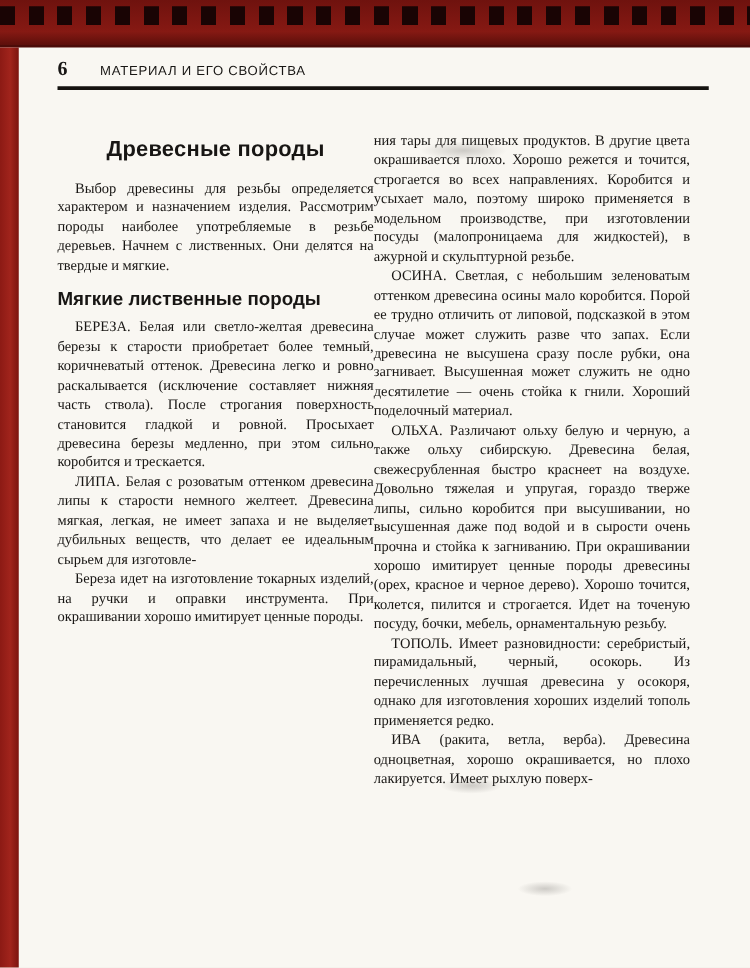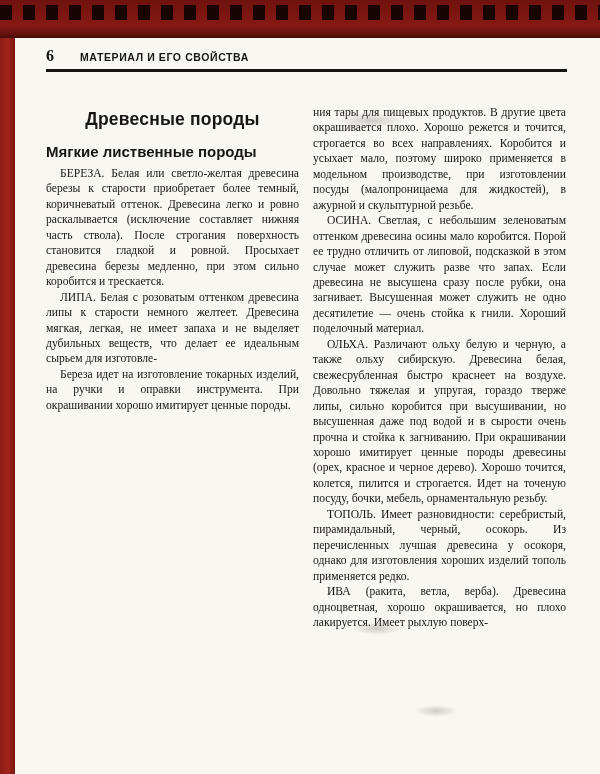--- a/index.html
+++ b/index.html
@@ -35,28 +35,28 @@
   }
   .header-row{
     display:flex;align-items:baseline;gap:26px;
   }
   .page-number{
     font-family:"Liberation Serif", serif;
     font-weight:bold;font-size:16px;line-height:16px;
   }
   .running-header{
     font-family:"Liberation Sans", sans-serif;
-    font-weight:bold;font-size:10.5px;letter-spacing:.6px;
+    font-weight:normal;font-size:10.5px;letter-spacing:.6px;
     text-transform:uppercase;
   }
   .header-rule{
     margin-top:5px;height:3px;background:#151310;
   }
   .columns{
-    margin-top:33px;display:flex;gap:14px;
+    margin-top:33px;display:flex;
   }
   .col{width:253px;flex:0 0 253px;}
   .article-title{
     margin:4px 0 13px 0;text-align:center;
     font-family:"Liberation Sans", sans-serif;
     font-weight:bold;font-size:17.5px;line-height:21px;
     letter-spacing:.2px;
   }
   .section-heading{
     margin:11px 0 6px 0;
@@ -96,20 +96,21 @@
     <div class="header-row">
       <span class="page-number">6</span>
       <span class="running-header">МАТЕРИАЛ И ЕГО СВОЙСТВА</span>
     </div>
     <div class="header-rule"></div>
 
     <div class="columns">
 
       <div class="col">
         <h1 class="article-title">Древесные породы</h1>
+        <p class="body indent">Выбор древесины для резьбы определяется характером и назначением изделия. Рассмотрим породы наиболее употребляемые в резьбе деревьев. Начнем с лиственных. Они делятся на твердые и мягкие.</p>
         <h2 class="section-heading">Мягкие лиственные породы</h2>
         <p class="body indent">БЕРЕЗА. Белая или светло-желтая древесина березы к старости приобретает более темный, коричневатый оттенок. Древесина легко и ровно раскалывается (исключение составляет нижняя часть ствола). После строгания поверхность становится гладкой и ровной. Просыхает древесина березы медленно, при этом сильно коробится и трескается.</p>
         <p class="body indent">ЛИПА. Белая с розоватым оттенком древесина липы к старости немного желтеет. Древесина мягкая, легкая, не имеет запаха и не выделяет дубильных веществ, что делает ее идеальным сырьем для изготовле-</p>
         <p class="body indent">Береза идет на изготовление токарных изделий, на ручки и оправки инструмента. При окрашивании хорошо имитирует ценные породы.</p>
       </div>
 
       <div class="col">
         <p class="body noindent">ния тары для пищевых продуктов. В другие цвета окрашивается плохо. Хорошо режется и точится, строгается во всех направлениях. Коробится и усыхает мало, поэтому широко применяется в модельном производстве, при изготовлении посуды (малопроницаема для жидкостей), в ажурной и скульптурной резьбе.</p>
         <p class="body indent">ОСИНА. Светлая, с небольшим зеленоватым оттенком древесина осины мало коробится. Порой ее трудно отличить от липовой, подсказкой в этом случае может служить разве что запах. Если древесина не высушена сразу после рубки, она загнивает. Высушенная может служить не одно десятилетие — очень стойка к гнили. Хороший поделочный материал.</p>
         <p class="body indent">ОЛЬХА. Различают ольху белую и черную, а также ольху сибирскую. Древесина белая, свежесрубленная быстро краснеет на воздухе. Довольно тяжелая и упругая, гораздо тверже липы, сильно коробится при высушивании, но высушенная даже под водой и в сырости очень прочна и стойка к загниванию. При окрашивании хорошо имитирует ценные породы древесины (орех, красное и черное дерево). Хорошо точится, колется, пилится и строгается. Идет на точеную посуду, бочки, мебель, орнаментальную резьбу.</p>

